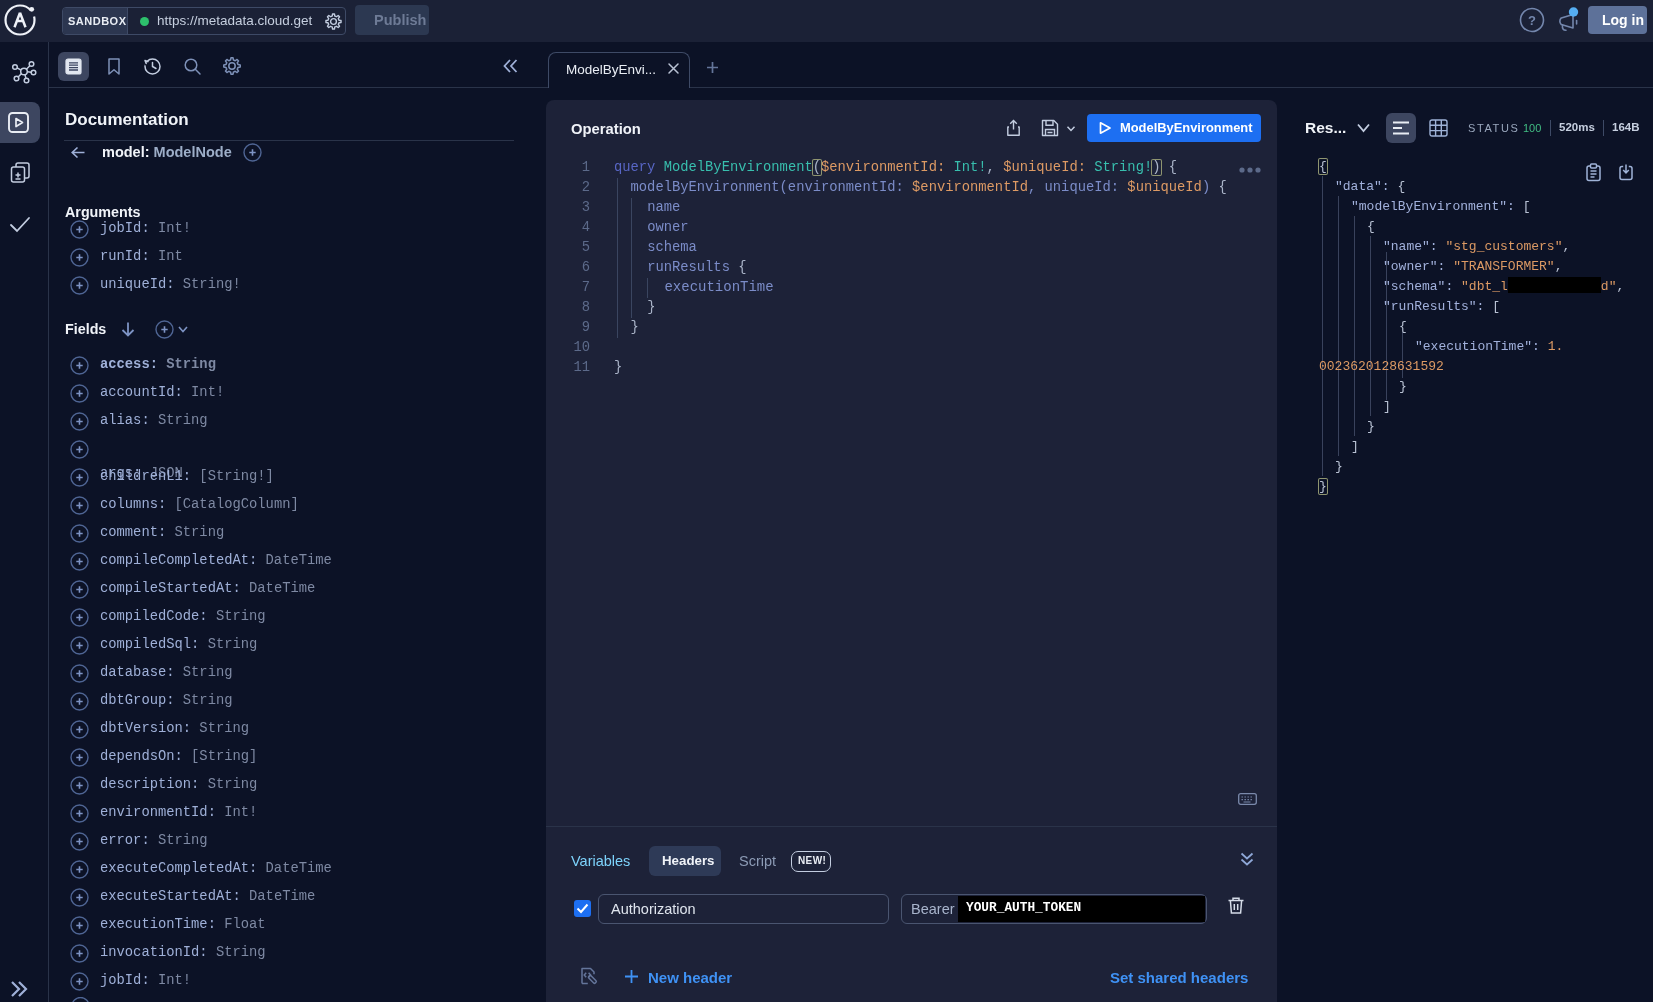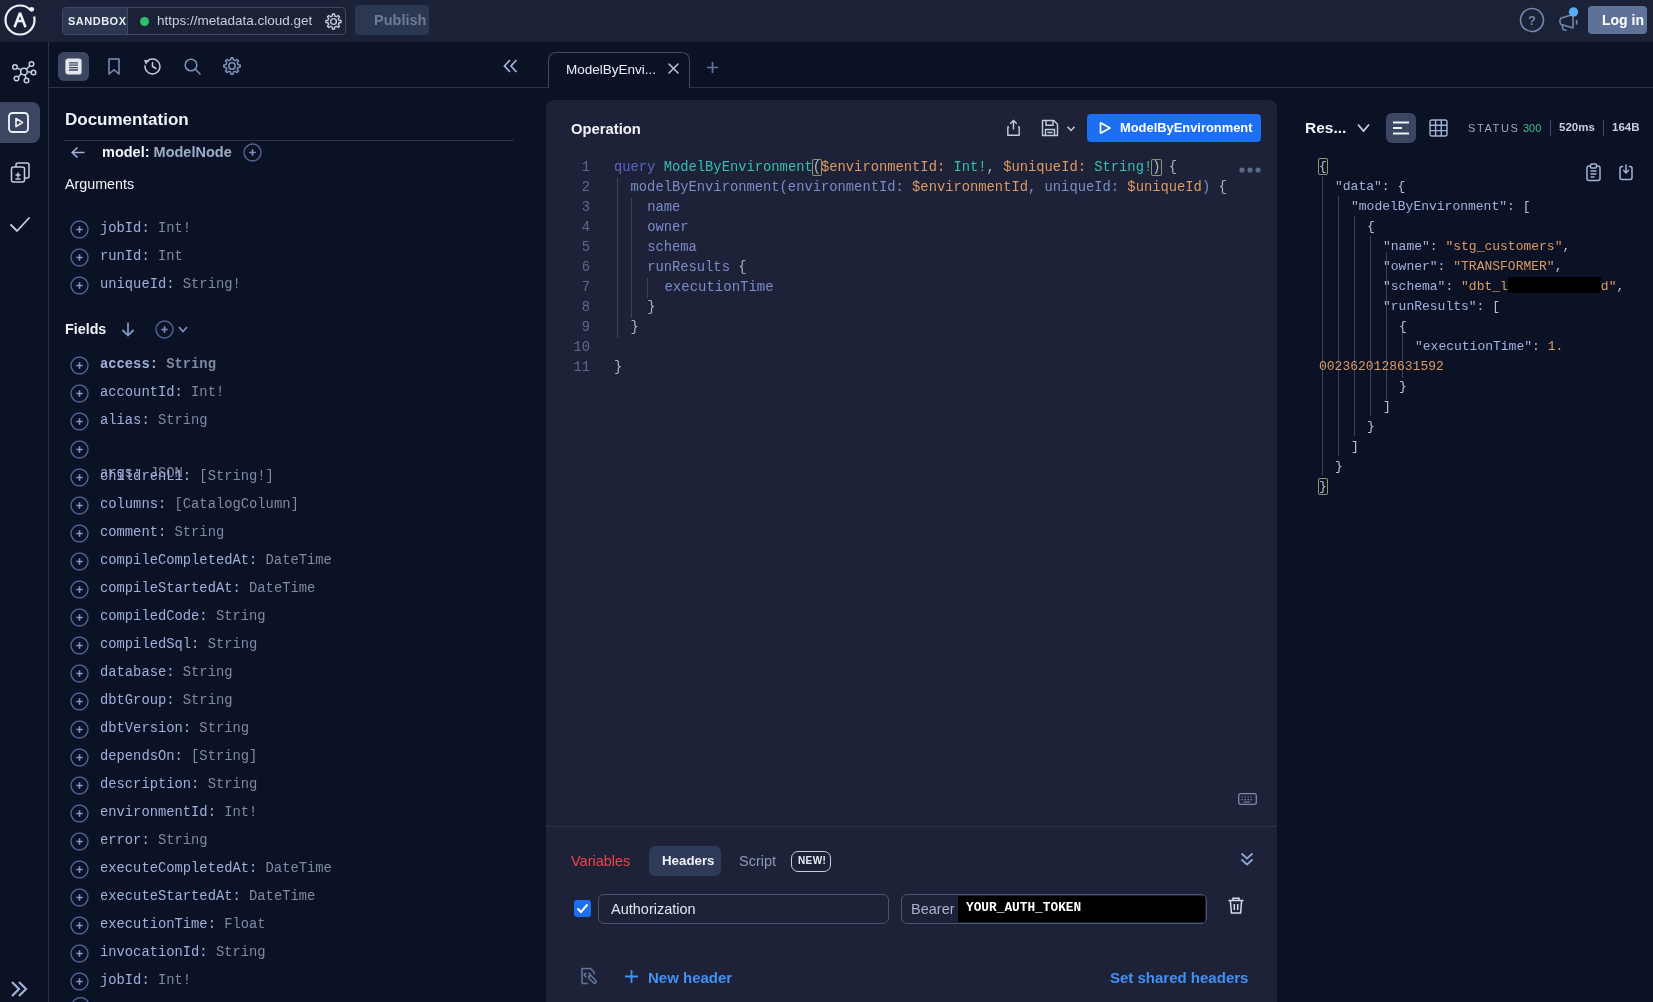--- a/index.html
+++ b/index.html
@@ -108,21 +108,21 @@
 <div style="position:absolute;left:65px;top:107.5px;height:23px;line-height:23px;font-family:'Liberation Sans',sans-serif;font-size:17px;color:#f0f3f8;font-weight:bold;white-space:pre;">Documentation</div>
 <div style="position:absolute;left:64px;top:140px;width:450px;height:1px;background:#2a3349;"></div>
 <svg style="position:absolute;left:70px;top:145px;" width="16" height="15" viewBox="0 0 16 15">
     <path d="M14.5 7.5 L2.5 7.5 M7.5 2.5 L2.2 7.5 L7.5 12.5" fill="none" stroke="#9fb0d8" stroke-width="1.6"></path>
   </svg>
 <div style="position:absolute;left:102px;top:141.8px;height:20.5px;line-height:20.5px;font-family:'Liberation Sans',sans-serif;font-size:14.5px;color:#f0f3f8;font-weight:bold;white-space:pre;">model: <span style="color:#9daec8">ModelNode</span></div>
 <svg style="position:absolute;left:242.5px;top:142.5px;" width="19.0" height="19.0" viewBox="0 0 19.0 19.0">
     <circle cx="9.5" cy="9.5" r="8.5" fill="none" stroke="#4f6594" stroke-width="1.4"></circle>
     <path d="M9.5 6.3 L9.5 12.7 M6.3 9.5 L12.7 9.5" stroke="#7d93c4" stroke-width="1.6"></path>
   </svg>
-<div style="position:absolute;left:65px;top:174px;height:20.3px;line-height:20.3px;font-family:'Liberation Sans',sans-serif;font-size:14.3px;color:#f0f3f8;font-weight:normal;white-space:pre;">Arguments</div>
+<div style="position:absolute;left:65px;top:202px;height:20.3px;line-height:20.3px;font-family:'Liberation Sans',sans-serif;font-size:14.3px;color:#f0f3f8;font-weight:bold;white-space:pre;">Arguments</div>
 <svg style="position:absolute;left:69.5px;top:219.5px;" width="19.0" height="19.0" viewBox="0 0 19.0 19.0">
     <circle cx="9.5" cy="9.5" r="8.5" fill="none" stroke="#4f6594" stroke-width="1.4"></circle>
     <path d="M9.5 6.3 L9.5 12.7 M6.3 9.5 L12.7 9.5" stroke="#7d93c4" stroke-width="1.6"></path>
   </svg>
 <div style="position:absolute;left:100px;top:219.1px;height:19.8px;line-height:19.8px;font-family:'Liberation Mono',monospace;font-size:13.8px;color:#9fb0d8;font-weight:normal;white-space:pre;"><span style="color:#9fb0d8">jobId:</span> <span style="color:#7e89a3">Int!</span></div>
 <svg style="position:absolute;left:69.5px;top:247.5px;" width="19.0" height="19.0" viewBox="0 0 19.0 19.0">
     <circle cx="9.5" cy="9.5" r="8.5" fill="none" stroke="#4f6594" stroke-width="1.4"></circle>
     <path d="M9.5 6.3 L9.5 12.7 M6.3 9.5 L12.7 9.5" stroke="#7d93c4" stroke-width="1.6"></path>
   </svg>
 <div style="position:absolute;left:100px;top:247.1px;height:19.8px;line-height:19.8px;font-family:'Liberation Mono',monospace;font-size:13.8px;color:#9fb0d8;font-weight:normal;white-space:pre;"><span style="color:#9fb0d8">runId:</span> <span style="color:#7e89a3">Int</span></div>
@@ -309,21 +309,21 @@
 <svg style="position:absolute;left:1238px;top:166px;" width="24" height="8" viewBox="0 0 24 8">
     <circle cx="4" cy="4" r="2.6" fill="#5c6a8a"></circle>
     <circle cx="12" cy="4" r="2.6" fill="#5c6a8a"></circle>
     <circle cx="20" cy="4" r="2.6" fill="#5c6a8a"></circle>
   </svg>
 <svg style="position:absolute;left:1238px;top:793px;" width="19" height="12" viewBox="0 0 19 12">
     <rect x="0.7" y="0.7" width="17.6" height="10.6" rx="2" fill="none" stroke="#7a89ab" stroke-width="1.3"></rect>
     <path d="M3.5 4 h1.4 M6.5 4 h1.4 M9.5 4 h1.4 M12.5 4 h1.4 M3.5 6.6 h1.4 M6.5 6.6 h1.4 M9.5 6.6 h1.4 M12.5 6.6 h1.4 M5.5 9 h7" stroke="#7a89ab" stroke-width="1.2"></path>
   </svg>
 <div style="position:absolute;left:546px;top:826px;width:731px;height:1px;background:#2a3349;"></div>
-<div style="position:absolute;left:571px;top:850.8px;height:20.5px;line-height:20.5px;font-family:'Liberation Sans',sans-serif;font-size:14.5px;color:#ef4444;font-weight:normal;white-space:pre;">Variables</div>
+<div style="position:absolute;left:571px;top:850.8px;height:20.5px;line-height:20.5px;font-family:'Liberation Sans',sans-serif;font-size:14.5px;color:#7dd3fc;font-weight:normal;white-space:pre;">Variables</div>
 <div style="position:absolute;left:649px;top:846px;width:72px;height:30px;background:#2e3a57;border-radius:6px;"></div>
 <div style="position:absolute;left:662px;top:851.4px;height:19.3px;line-height:19.3px;font-family:'Liberation Sans',sans-serif;font-size:13.3px;color:#f0f3f8;font-weight:bold;white-space:pre;">Headers</div>
 <div style="position:absolute;left:739px;top:850.8px;height:20.5px;line-height:20.5px;font-family:'Liberation Sans',sans-serif;font-size:14.5px;color:#8c9bb5;font-weight:normal;white-space:pre;">Script</div>
 <div style="position:absolute;left:791px;top:851px;width:40px;height:21px;border:1.5px solid #c3cde0;border-radius:7px;"></div>
 <div style="position:absolute;left:798px;top:853.0px;height:16px;line-height:16px;font-family:'Liberation Sans',sans-serif;font-size:10px;color:#e9edf4;font-weight:bold;letter-spacing:0.4px;white-space:pre;">NEW!</div>
 <svg style="position:absolute;left:1240px;top:852px;" width="14" height="15" viewBox="0 0 14 15">
     <path d="M1.5 1.5 L7 6.5 L12.5 1.5 M1.5 7.5 L7 12.5 L12.5 7.5" fill="none" stroke="#8fa8d8" stroke-width="1.7"></path>
   </svg>
 <div style="position:absolute;left:574px;top:900px;width:17px;height:17px;background:#1d6ff2;border-radius:3px;"></div>
 <svg style="position:absolute;left:576px;top:903px;" width="13" height="11" viewBox="0 0 13 11">
@@ -365,21 +365,21 @@
 <svg style="position:absolute;left:1392px;top:120px;" width="18" height="16" viewBox="0 0 18 16">
     <path d="M1 2.5 L17 2.5 M1 8 L10 8 M1 13.5 L17 13.5" stroke="#e9edf4" stroke-width="2"></path>
   </svg>
 <svg style="position:absolute;left:1429px;top:119px;" width="19" height="18" viewBox="0 0 19 18">
     <g fill="none" stroke="#9fb3d8" stroke-width="1.4">
       <rect x="1" y="1" width="17" height="16" rx="2"></rect>
       <path d="M1 6.3 L18 6.3 M1 11.6 L18 11.6 M6.6 1 L6.6 17 M12.3 1 L12.3 17"></path>
     </g>
   </svg>
 <div style="position:absolute;left:1468px;top:119.5px;height:17px;line-height:17px;font-family:'Liberation Sans',sans-serif;font-size:11px;color:#9aa7bd;font-weight:normal;letter-spacing:1.6px;white-space:pre;">STATUS</div>
-<div style="position:absolute;left:1523px;top:119.5px;height:17px;line-height:17px;font-family:'Liberation Sans',sans-serif;font-size:11px;color:#41bd83;font-weight:normal;white-space:pre;">300</div>
+<div style="position:absolute;left:1523px;top:119.5px;height:17px;line-height:17px;font-family:'Liberation Sans',sans-serif;font-size:11px;color:#41bd83;font-weight:normal;white-space:pre;">100</div>
 <div style="position:absolute;left:1550px;top:120px;width:1px;height:16px;background:#3e4a66;"></div>
 <div style="position:absolute;left:1559px;top:119.2px;height:17.5px;line-height:17.5px;font-family:'Liberation Sans',sans-serif;font-size:11.5px;color:#c6cfdf;font-weight:bold;white-space:pre;">520ms</div>
 <div style="position:absolute;left:1603px;top:120px;width:1px;height:16px;background:#3e4a66;"></div>
 <div style="position:absolute;left:1612px;top:119.2px;height:17.5px;line-height:17.5px;font-family:'Liberation Sans',sans-serif;font-size:11.5px;color:#c6cfdf;font-weight:bold;white-space:pre;">164B</div>
 <svg style="position:absolute;left:1585px;top:163px;" width="17" height="19" viewBox="0 0 17 19">
     <g fill="none" stroke="#9fb3d8" stroke-width="1.5">
       <rect x="2" y="3" width="13" height="14.5" rx="2"></rect>
       <rect x="5.5" y="1" width="6" height="4" rx="1" fill="#0c1226"></rect>
       <path d="M5.5 8 L11.5 8 M5.5 11 L11.5 11 M5.5 14 L9.5 14"></path>
     </g>

